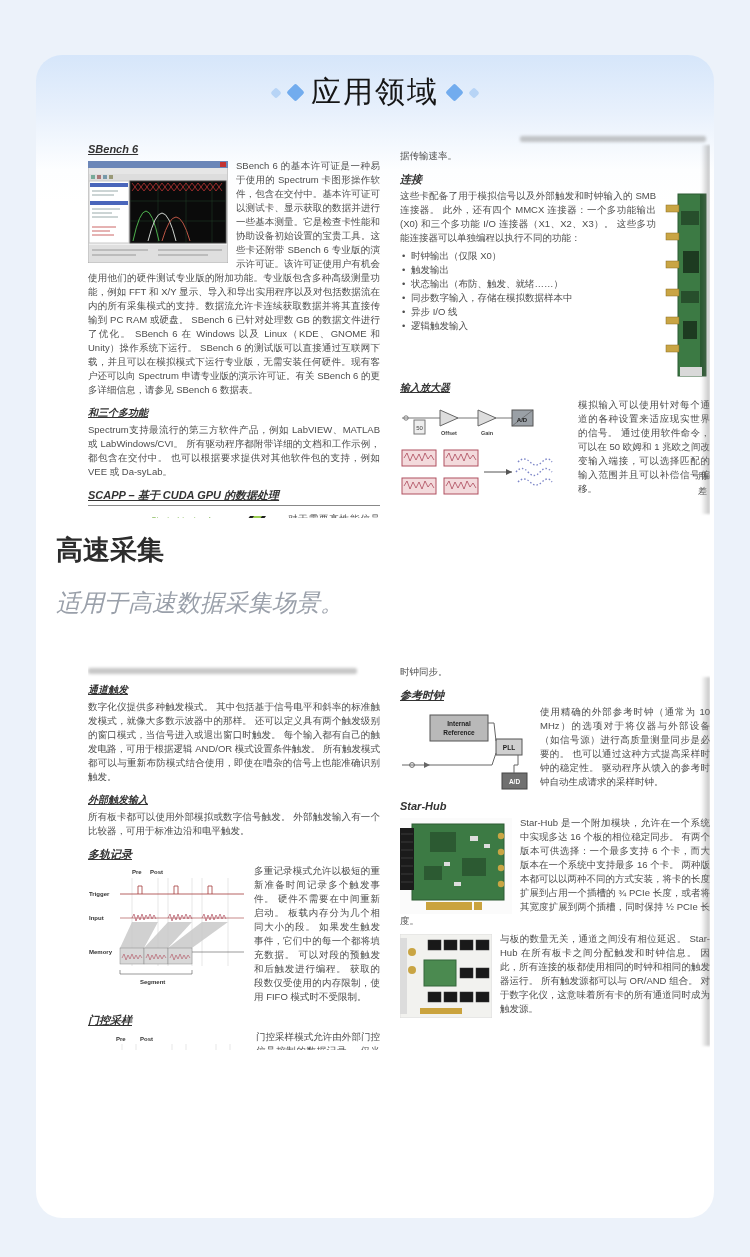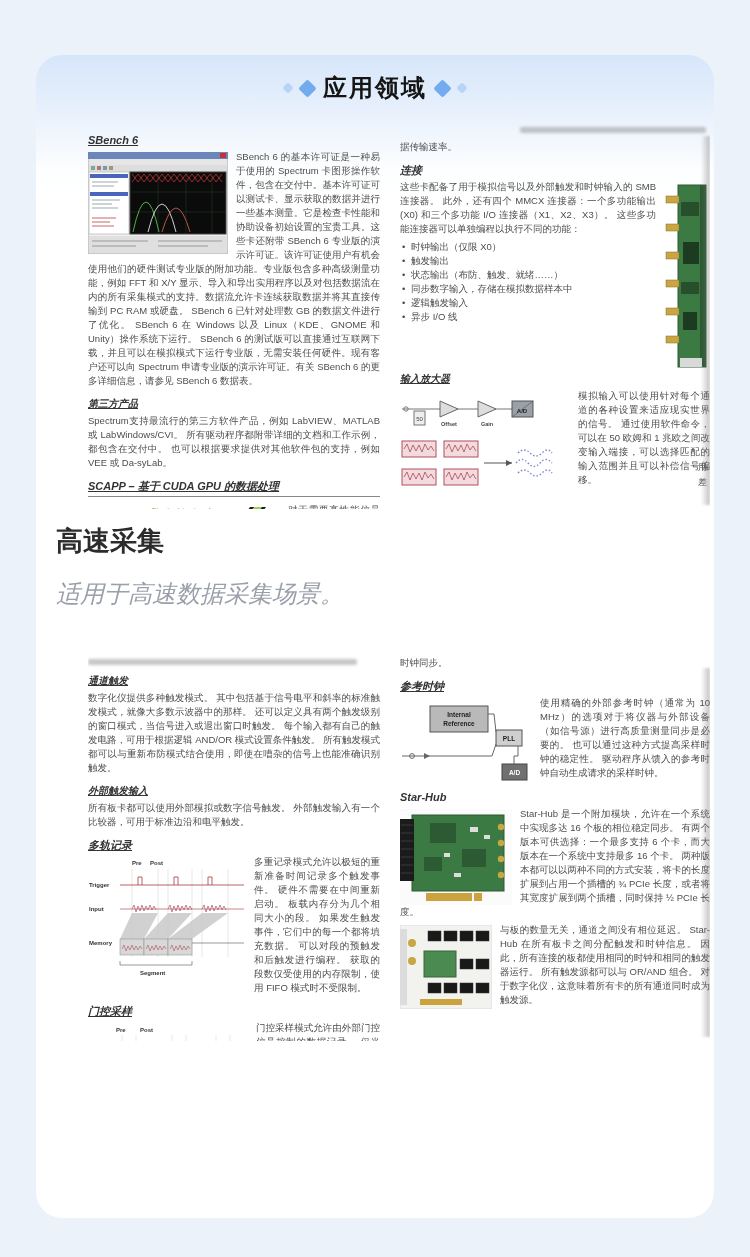--- a/index.html
+++ b/index.html
@@ -3,21 +3,21 @@
 <meta charset="utf-8">
 <style>
   html,body{margin:0;padding:0;}
   body{width:750px;height:1257px;background:#ecf2fa;overflow:hidden;
        font-family:"Liberation Sans",sans-serif;position:relative;}
   .card{position:absolute;left:36px;top:55px;width:678px;height:1163px;border-radius:26px;
         background:linear-gradient(180deg,#d6e6fa 0px,#e7f0fc 55px,#fdfeff 115px,#ffffff 150px);
         overflow:hidden;}
   
   .hdr{padding-top:17px;display:flex;justify-content:center;align-items:center;gap:9px;}
-  .hdr-title{font-size:24px;font-weight:bold;color:#151515;letter-spacing:2px;}
+  .hdr-title{font-size:30px;font-weight:normal;color:#151515;letter-spacing:2px;}
   .dia{transform:rotate(45deg);border-radius:2px;flex:none;}
   .dia.b{width:13px;height:13px;background:#72acee;}
   .dia.s{width:8px;height:8px;background:#b7d4f6;}
   
   .doc{position:relative;margin-left:52px;margin-top:20px;width:622px;height:385px;overflow:hidden;
        font-size:9.5px;line-height:14px;color:#4d4d4d;text-align:justify;filter:blur(.33px);}
   .cols{display:flex;gap:20px;}
   .cl{width:292px;flex:none;} .cr{width:310px;flex:none;position:relative;}
   .dh{font-weight:bold;color:#333;margin:9px 0 3px;font-size:10px;font-style:italic;}
   .dh.u{text-decoration:underline;}
@@ -108,21 +108,21 @@
             <rect x="1" y="84" width="138" height="17" fill="#dfdfdf"></rect>
             <g stroke="#999" stroke-width="1">
                 <line x1="4" y1="89" x2="60" y2="89"></line>
                 <line x1="4" y1="94" x2="48" y2="94"></line>
             <line x1="70" y1="89" x2="134" y2="89"></line>
                 <line x1="70" y1="94" x2="120" y2="94"></line>
               </g>
           </svg>
           <p>SBench 6 的基本许可证是一种易于使用的 Spectrum 卡图形操作软件，包含在交付中。基本许可证可以测试卡、显示获取的数据并进行一些基本测量。它是检查卡性能和协助设备初始设置的宝贵工具。这些卡还附带 SBench 6 专业版的演示许可证。该许可证使用户有机会使用他们的硬件测试专业版的附加功能。专业版包含多种高级测量功能，例如 FFT 和 X/Y 显示、导入和导出实用程序以及对包括数据流在内的所有采集模式的支持。数据流允许卡连续获取数据并将其直接传输到 PC RAM 或硬盘。 SBench 6 已针对处理数 GB 的数据文件进行了优化。 SBench 6 在 Windows 以及 Linux（KDE、GNOME 和 Unity）操作系统下运行。 SBench 6 的测试版可以直接通过互联网下载，并且可以在模拟模式下运行专业版，无需安装任何硬件。现有客户还可以向 Spectrum 申请专业版的演示许可证。有关 SBench 6 的更多详细信息，请参见 SBench 6 数据表。</p>
         </div>
-        <div class="dh u clr">第三方产品</div>
+        <div class="dh u clr">和三个多功能</div>
         <p>Spectrum支持最流行的第三方软件产品，例如 LabVIEW、MATLAB 或 LabWindows/CVI。 所有驱动程序都附带详细的文档和工作示例，都包含在交付中。 也可以根据要求提供对其他软件包的支持，例如 VEE 或 Da-syLab。</p>
         <div class="dh u lg">SCAPP – 基于 CUDA GPU 的数据处理</div>
         <hr class="rule">
         <div class="scapp">
 
           <span class="scapp-cap">Direct data transfer from Digitizer to GPU</span>
           <svg class="scapp-logo" width="48" height="32" viewBox="0 0 48 32">
             <polygon points="10,30 30,2 46,2 26,30" fill="#1f1f1f"></polygon>
             <polygon points="2,30 20,6 28,6 10,30" fill="#76b82a"></polygon>
             <polygon points="24,16 34,2 42,2 32,16" fill="#9ccf52"></polygon>
@@ -152,22 +152,22 @@
             </g>
             <rect x="36" y="3" width="6" height="182" fill="#2c5a32"></rect>
             <rect x="16" y="176" width="22" height="9" fill="#d9d9d9"></rect>
           </svg>
           <p>这些卡配备了用于模拟信号以及外部触发和时钟输入的 SMB 连接器。 此外，还有四个 MMCX 连接器：一个多功能输出 (X0) 和三个多功能 I/O 连接器（X1、X2、X3）。 这些多功能连接器可以单独编程以执行不同的功能：</p>
           <ul class="blt">
             <li>时钟输出（仅限 X0）</li>
             <li>触发输出</li>
             <li>状态输出（布防、触发、就绪……）</li>
             <li>同步数字输入，存储在模拟数据样本中</li>
+            <li>异步 I/O 线</li>
             <li>逻辑触发输入</li>
-            <li>异步 I/O 线</li>
           </ul>
         </div>
         <div class="dh u clr">输入放大器</div>
         <div>
           <svg class="fl" width="170" height="120" viewBox="0 0 170 120">
             <line x1="2" y1="18" x2="112" y2="18" stroke="#777"></line>
             <circle cx="6" cy="18" r="2.2" fill="none" stroke="#777"></circle>
             <rect x="14" y="20" width="11" height="14" fill="#eee" stroke="#777"></rect>
             <text x="19.5" y="30" font-size="6" fill="#444" text-anchor="middle">50</text>
             <polygon points="40,10 40,26 58,18" fill="#ddd" stroke="#666"></polygon>

